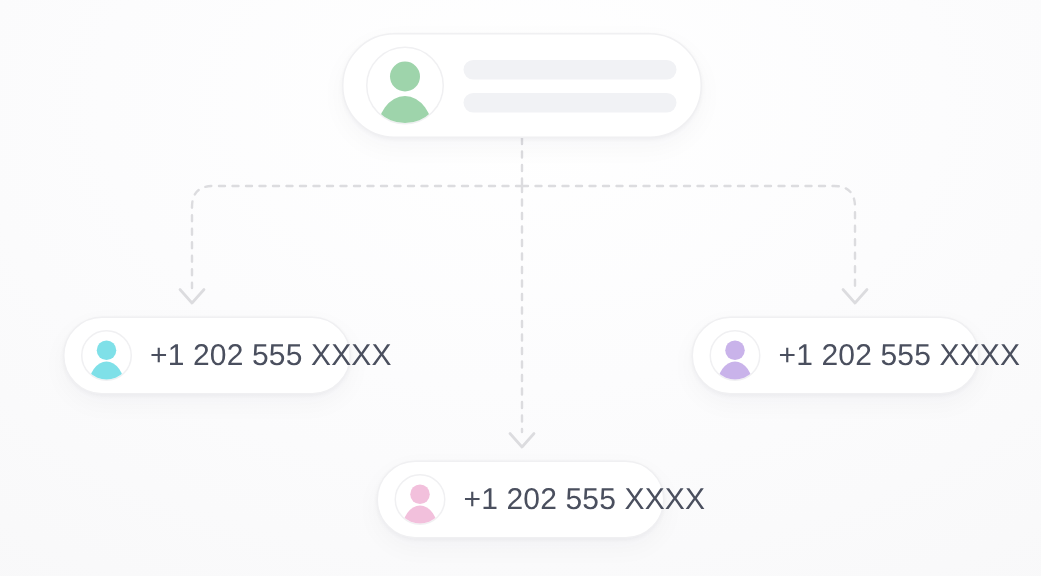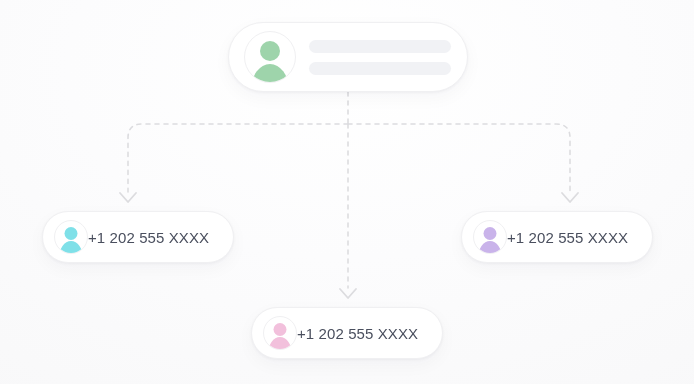--- a/index.html
+++ b/index.html
@@ -104,21 +104,22 @@
   }
 
   .avatar-root .head { width: 20px; height: 20px; top: 9px; }
   .avatar-root .body { width: 38px; height: 26px; top: 32px; }
 
   .avatar-sm .head { width: 13px; height: 13px; top: 5.5px; }
   .avatar-sm .body { width: 24px; height: 17px; top: 20px; }
 
   
   .phone-label {
-    font-size: 15px;
+    margin-left: 12px;
+    font-size: 20px;
     letter-spacing: 0.1px;
     color: #4a4f5e;
     white-space: nowrap;
     font-family: "Liberation Sans", sans-serif;
   }
 </style>
 </head>
 <body>
 
 <div id="stage">

